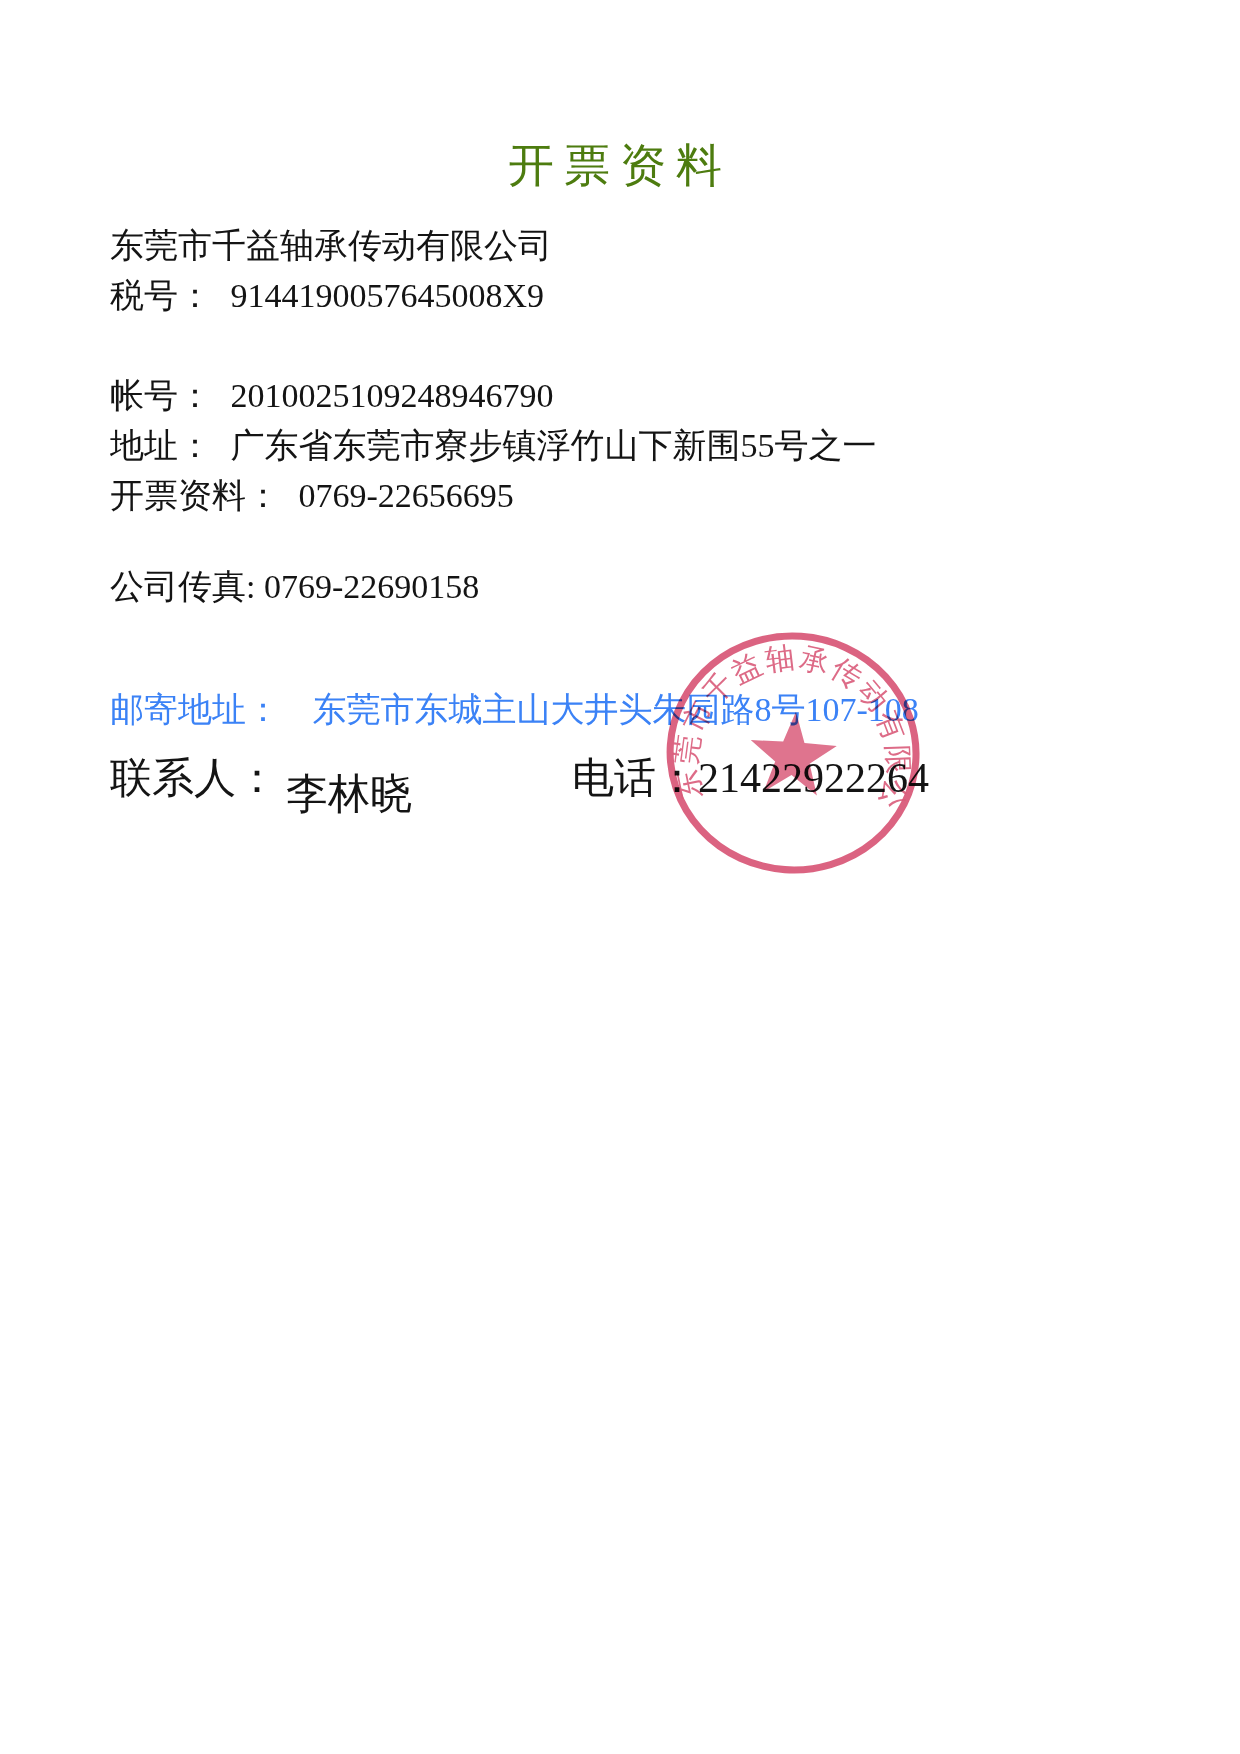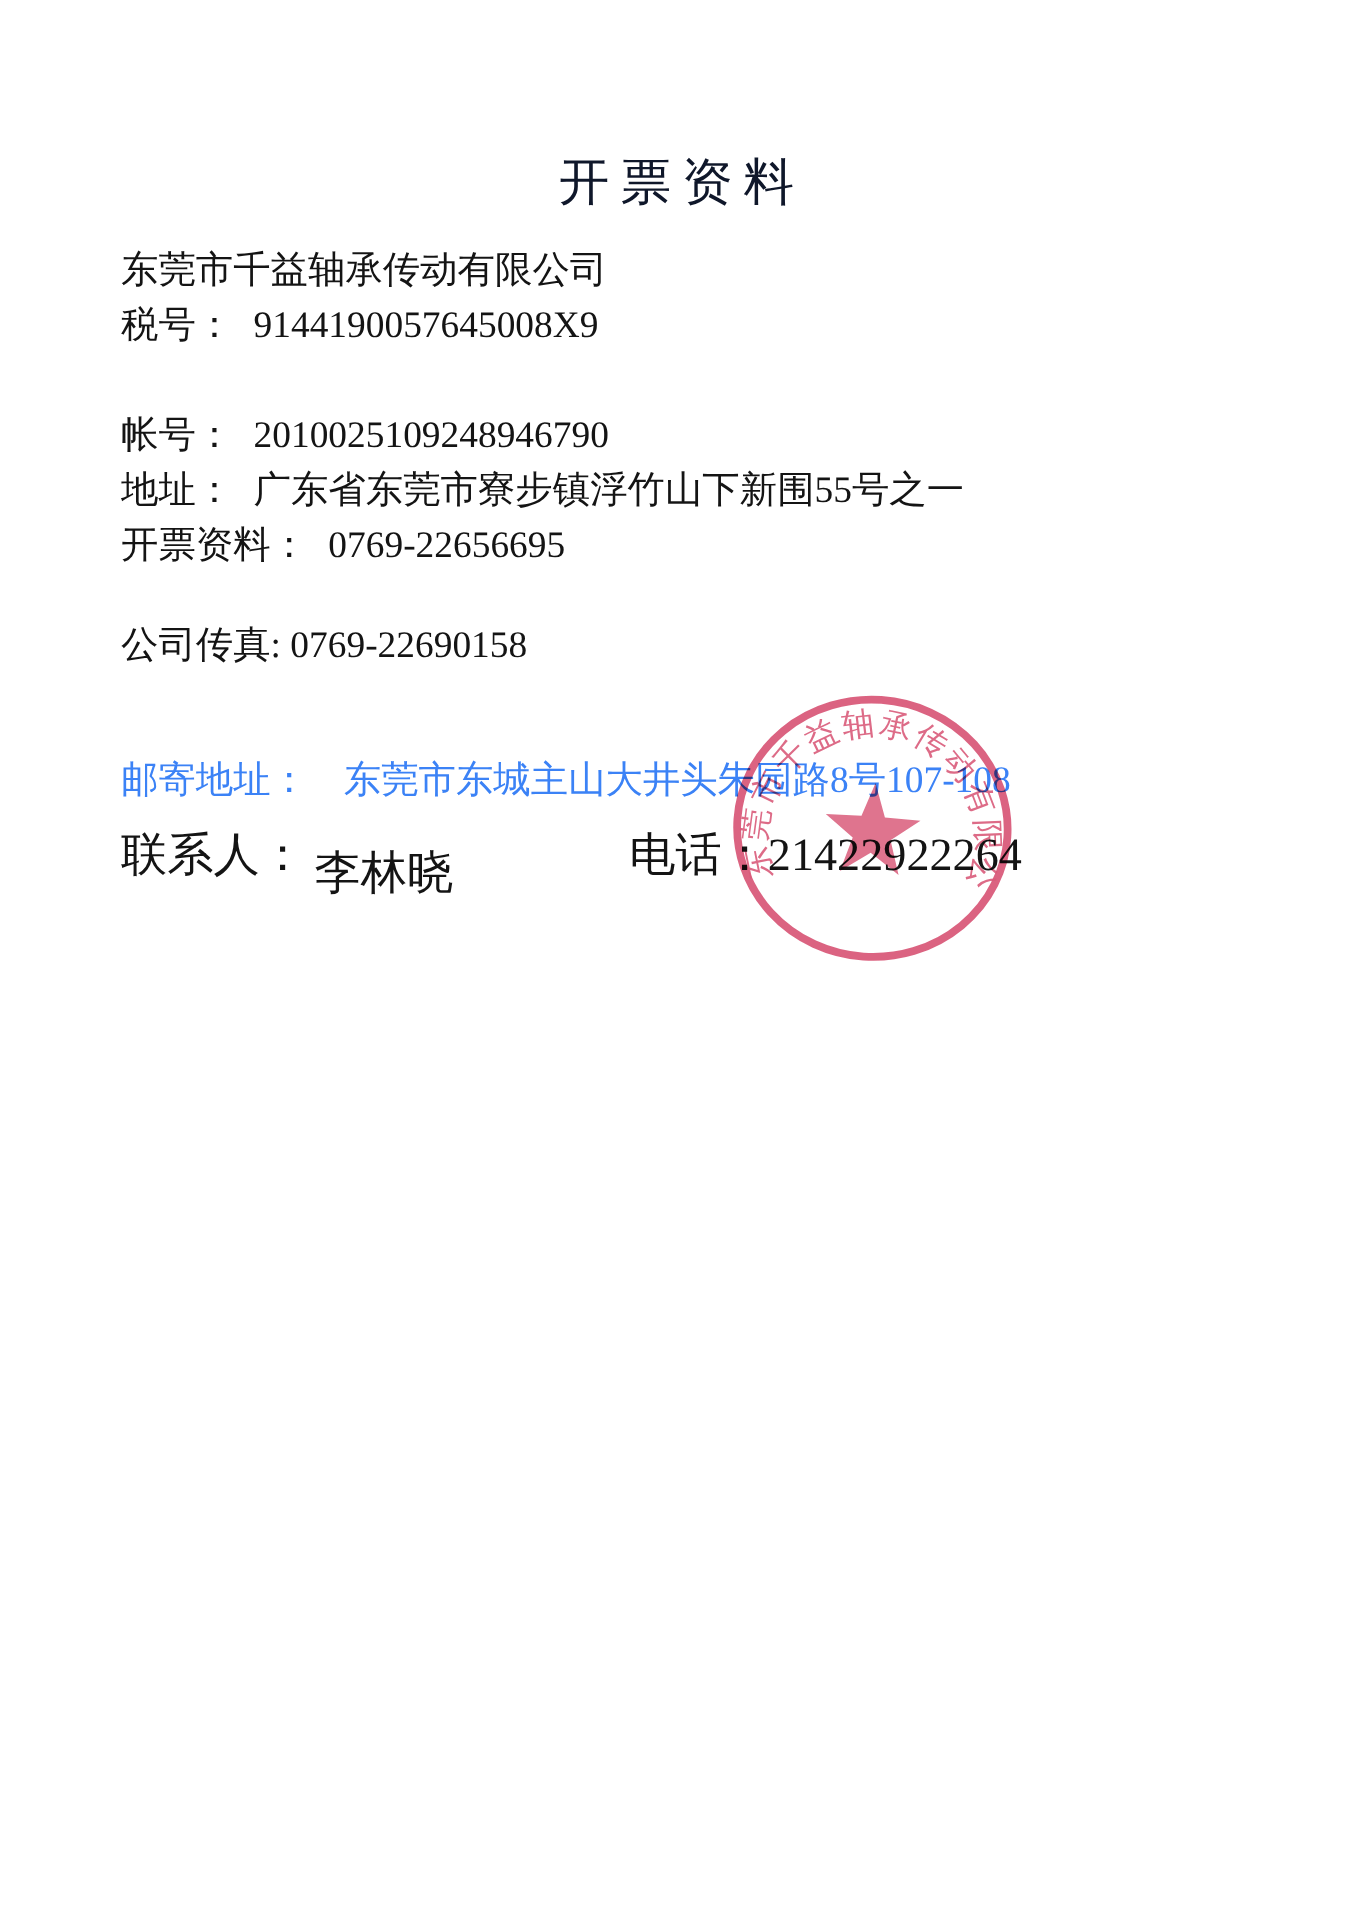--- a/index.html
+++ b/index.html
@@ -18,21 +18,21 @@
   }
   .doc-title {
     position: absolute;
     top: 104px;
     left: 0;
     width: 1240px;
     text-align: center;
     font-size: 46px;
     font-weight: 400;
     letter-spacing: 10px;
-    color: #0f172a;
+    color: #4d7c0f;
   }
   .field-row {
     position: absolute;
     left: 110px;
     height: 44px;
     font-size: 34px;
     line-height: 44px;
     white-space: nowrap;
     color: #141414;
   }

